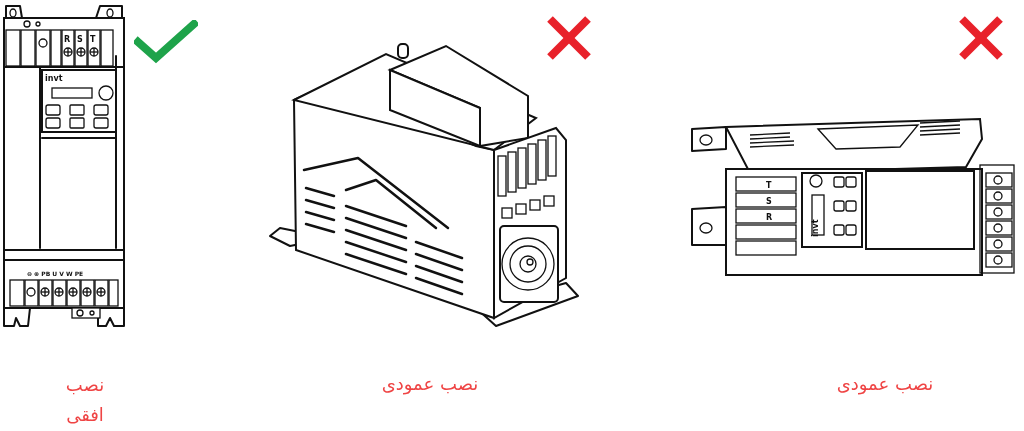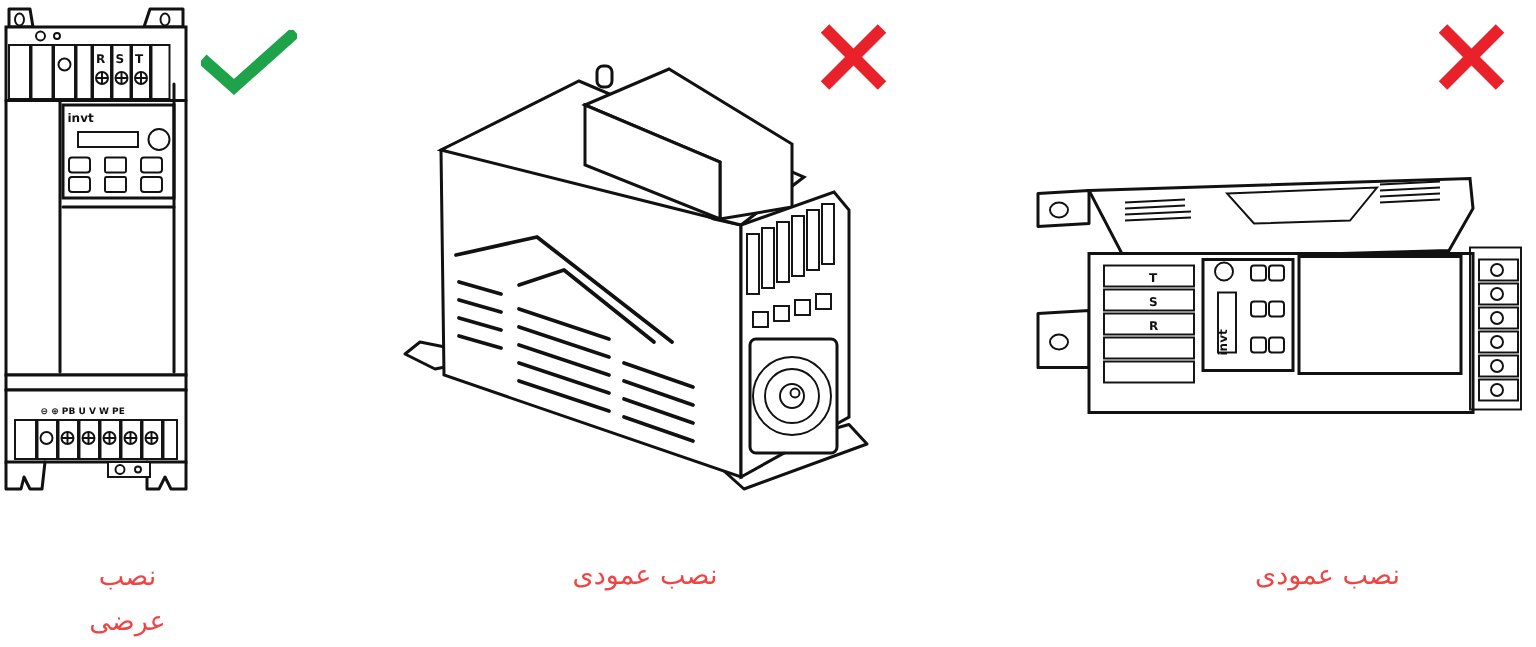--- a/index.html
+++ b/index.html
@@ -104,21 +104,21 @@
       <circle class="wt" cx="92" cy="313" r="2"></circle>
   </svg>
 </div>
 <div class="mark" style="left:134px;top:20px;width:64px;height:44px;">
   <svg width="64" height="44" viewBox="0 0 64 44">
     <polyline points="4,22 22,38 60,4" fill="none" stroke="#1ea34a" stroke-width="8" stroke-linecap="square" stroke-linejoin="miter"></polyline>
   </svg>
 </div>
 <div class="caption" style="left:30px;top:370px;width:110px;">
   <div>نصب</div>
-  <div>عرضی</div>
+  <div>افقی</div>
 </div>
 
 <div class="panel" style="left:266px;top:38px;width:320px;height:300px;">
   <svg width="320" height="300" viewBox="0 0 320 300">
 
     <path class="ln" d="M4 198 L14 190 L34 194 L34 206 L24 208 Z"></path>
     <path class="ln" d="M210 270 L300 245 L312 258 L230 288 Z"></path>
 
     <path class="wf" d="M28 62 L54 50 L70 48 L210 108 L228 112 L228 280 L30 212 Z"></path>
 

